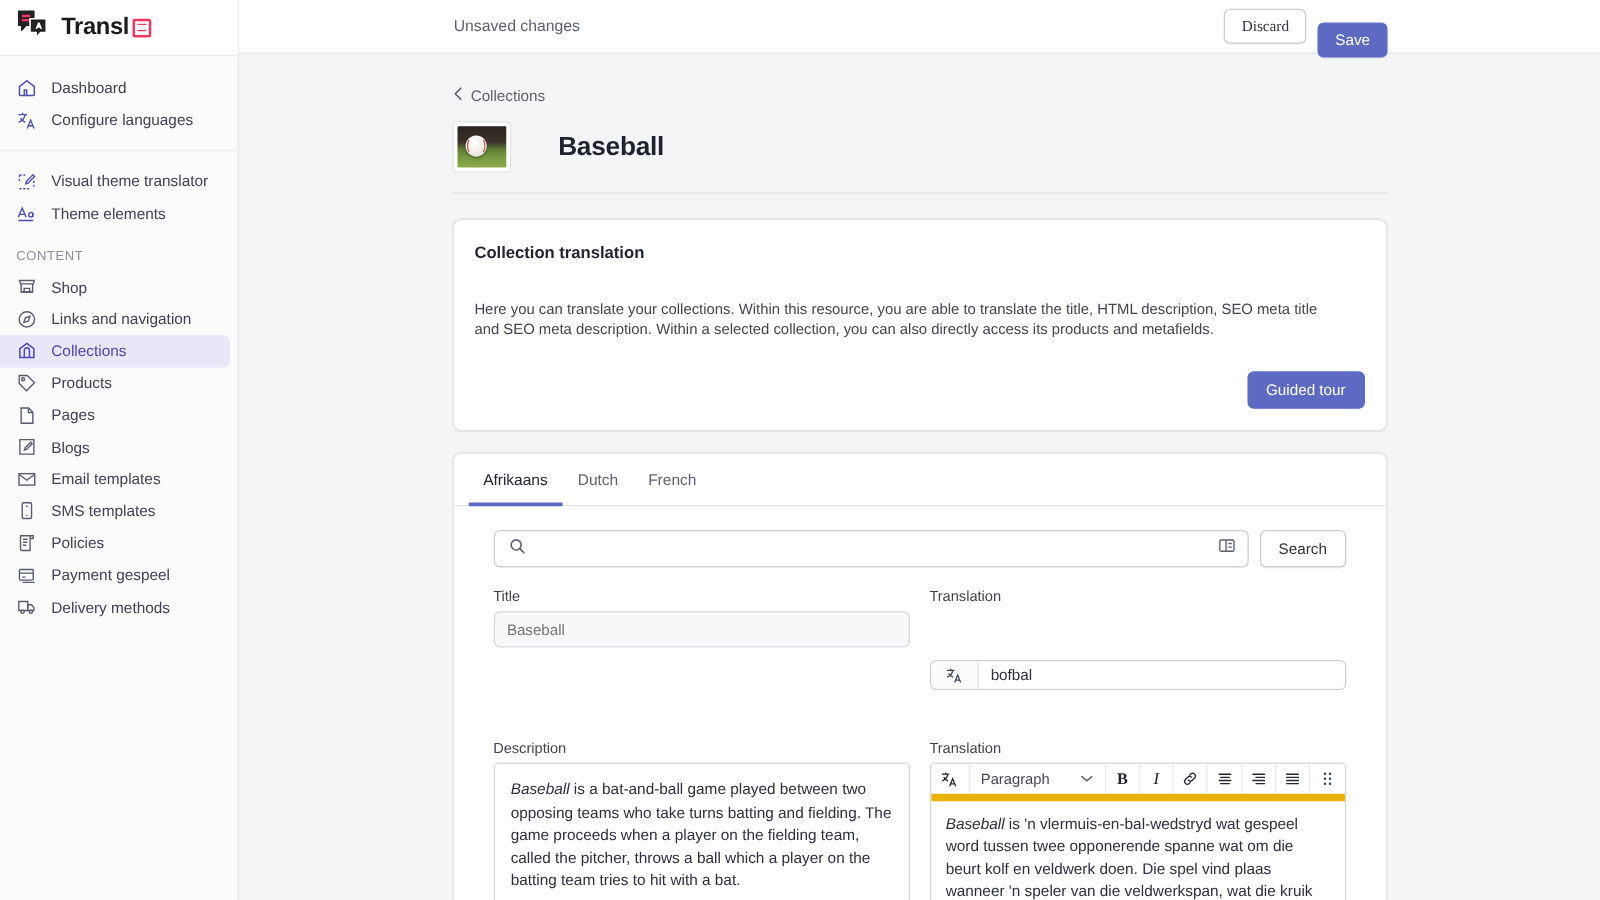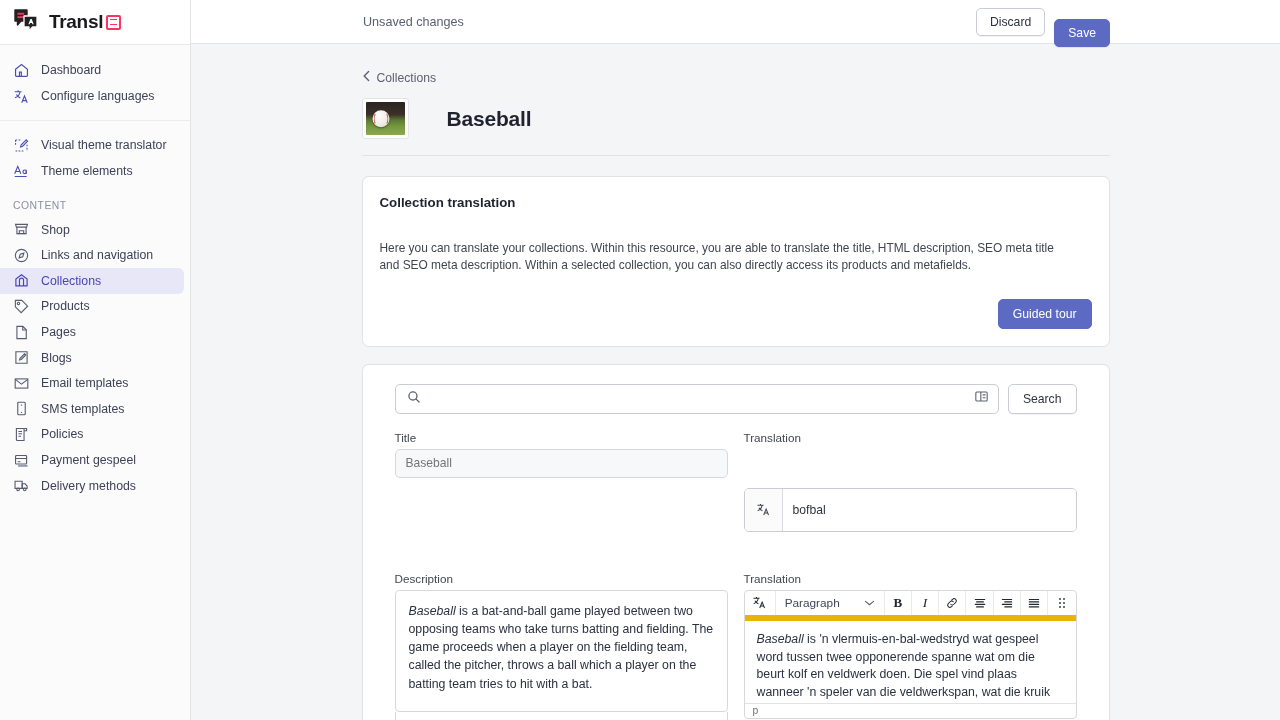--- a/index.html
+++ b/index.html
@@ -71,21 +71,21 @@
     height: 45px; background: #fff; border-bottom: 1px solid #e3e4e6;
     display: flex; align-items: center; padding: 0 170px 0 172px;
     position: relative;
   }
   .topbar-title { font-size: 12.6px; color: #5b5f73; }
   .topbar-actions { position: absolute; right: 170px; display: flex; gap: 9px; align-items: center; }
   .btn {
     font-family: inherit; font-size: 12.2px; border-radius: 5px;
     padding: 6px 13px; cursor: pointer; line-height: 1.15;
   }
-  .btn-default { background: #fff; border: 1px solid #c9ccd3; color: #2f3340; box-shadow: 0 1px 0 rgba(22,29,37,.05); }
+  .btn-default { background: #fff; border: 1px solid #c9ccd3; color: #2f3340; box-shadow: 0 1px 0 rgba(22,29,37,.05); font-family: Liberation Serif, serif; }
   .btn-primary { background: #5c6ac4; border: 1px solid #5c6ac4; color: #fff; box-shadow: 0 1px 0 rgba(22,29,37,.08); margin-top: 22px; }
 
   .content {
     flex: 1 1 auto; overflow: hidden; padding: 26px 0 0 0;
     display: flex; flex-direction: column; align-items: center;
   }
   .page { width: 748px; }
 
   .breadcrumb {
     display: flex; align-items: center; gap: 6px;
@@ -155,21 +155,21 @@
                 box-shadow: 0 1px 0 rgba(22,29,37,.05); }
 
   .fields { padding: 17px 32px 0 32px; }
   .field-row { display: flex; gap: 16px; }
   .field-col { flex: 1 1 0; min-width: 0; }
   .field-label { font-size: 11.7px; color: #41454f; margin-bottom: 5px; }
   .input-plain {
     width: 100%; height: 29px; border: 1px solid #d6d8dc; border-radius: 5px;
     background: #f7f8fa; padding: 0 10px; font-family: inherit; font-size: 12.1px; color: #8f94a1;
   }
-  .input-trans-wrap { display: flex; border: 1px solid #c9ccd3; border-radius: 5px; overflow: hidden; background: #fff; height: 44px; margin-top: 44px; }
+  .input-trans-wrap { display: flex; border: 1px solid #c9ccd3; border-radius: 5px; overflow: hidden; background: #fff; height: 24px; margin-top: 44px; }
   .trans-btn {
     width: 38px; flex: 0 0 38px; display: flex; align-items: center; justify-content: center;
     border-right: 1px solid #d9dbe0; background: #fbfbfc; cursor: pointer;
   }
   .input-trans {
     flex: 1 1 auto; border: none; outline: none; padding: 0 10px;
     font-family: inherit; font-size: 12.2px; color: #2f3340;
   }
 
   .field-row-2 { margin-top: 40px; }
@@ -429,20 +429,25 @@
         <section class="card card-intro">
           <div class="card-heading">Collection translation</div>
           <p class="card-body">Here you can translate your collections. Within this resource, you are able to translate the title, HTML description, SEO meta title and SEO meta description. Within a selected collection, you can also directly access its products and metafields.</p>
           <div class="card-actions">
             <button class="btn-tour">Guided tour</button>
           </div>
         </section>
 
         <section class="card card-main">
 
+          <div class="tabs">
+            <div class="tab active">Afrikaans</div>
+            <div class="tab">Dutch</div>
+            <div class="tab">French</div>
+          </div>
 
           <div class="search-row">
             <div class="search-wrap">
               <span>
                 <svg width="14" height="14" viewBox="0 0 16 16" fill="none" stroke="#5c6170" stroke-width="1.5" stroke-linecap="round">
                   <circle cx="6.8" cy="6.8" r="4.6"></circle>
                     <path d="m10.4 10.4 3.4 3.4"></path>
                 </svg>
               </span>
               <input class="search-input" type="text" placeholder="" value="" style="">

